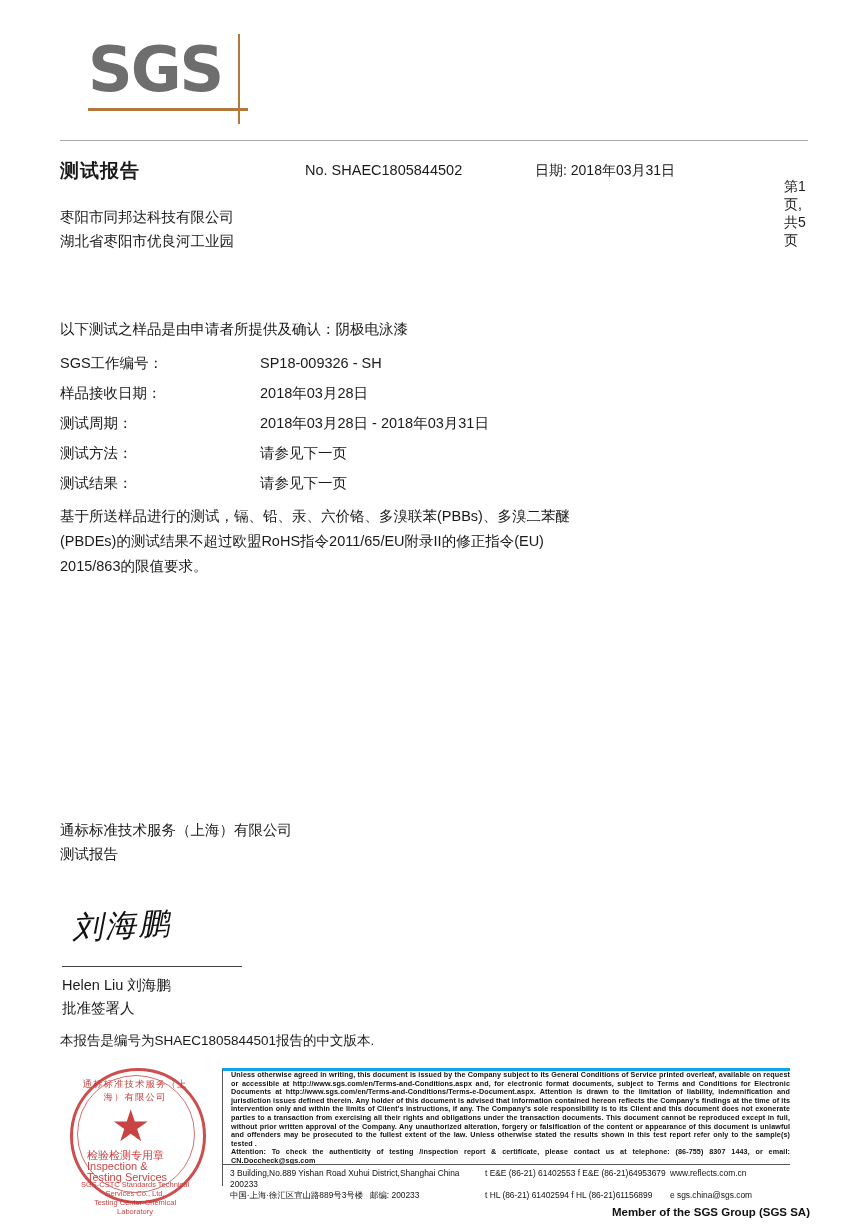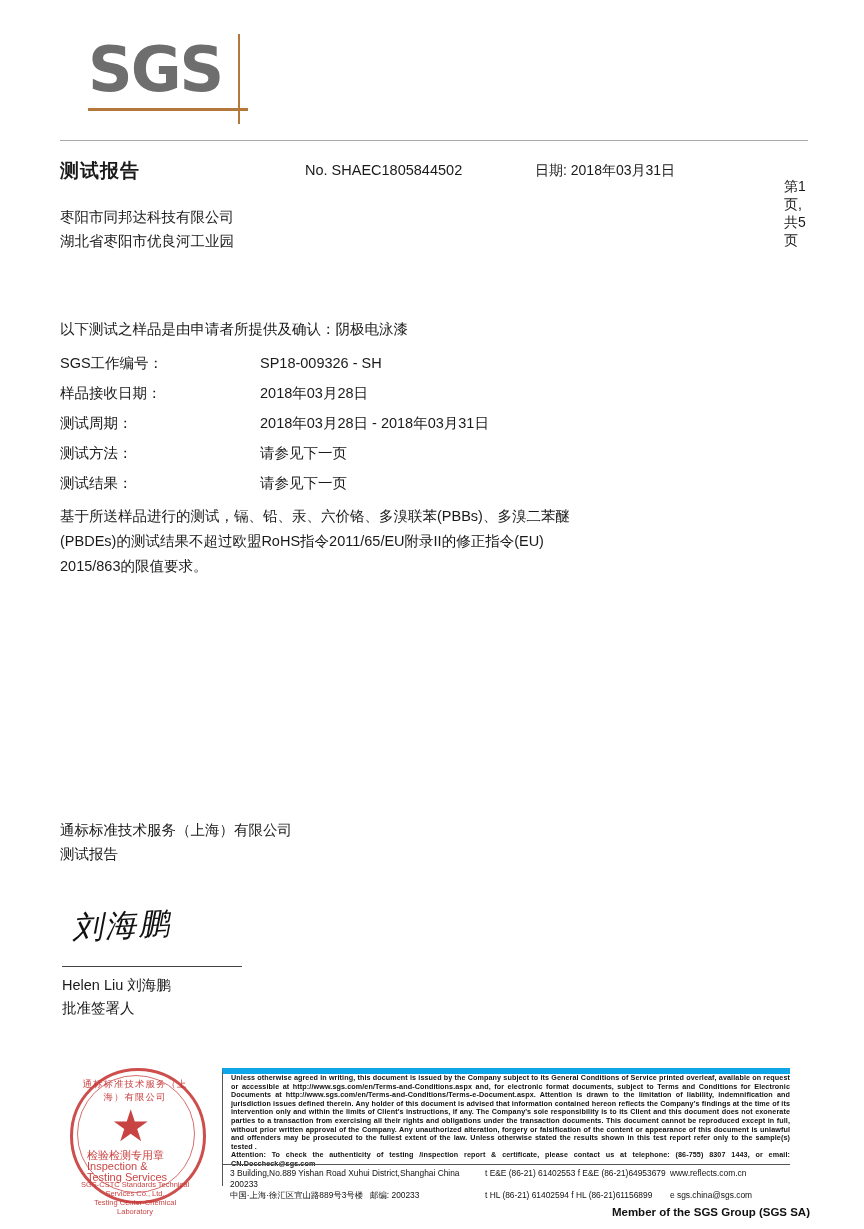--- a/index.html
+++ b/index.html
@@ -258,21 +258,21 @@
   }
 
   
   .footer-box {
     position: absolute;
     left: 222px;
     top: 1068px;
     width: 568px;
     height: 118px;
     border-left: 1px solid #555;
-    border-top: 6px solid #0ea5e9;
+    border-top: 3px solid #0ea5e9;
     padding-left: 8px;
     box-sizing: border-box;
   }
   .legal {
     font-size: 7.2px;
     line-height: 8.6px;
     color: #111;
     text-align: justify;
     font-weight: bold;
     letter-spacing: 0.1px;
@@ -367,20 +367,21 @@
     <div>通标标准技术服务（上海）有限公司</div>
     <div>测试报告</div>
   </div>
   <div class="sig-script">刘海鹏</div>
   <div class="sig-rule"></div>
   <div class="sig-name">
     <div>Helen Liu  刘海鹏</div>
     <div>批准签署人</div>
   </div>
 
+  <div class="note-line">本报告是编号为SHAEC1805844501报告的中文版本.</div>
 
   <div class="stamp">
     <div class="stamp-ring"></div>
     <div class="stamp-ring2"></div>
     <div class="stamp-top">通标标准技术服务（上海）有限公司</div>
     <div class="stamp-star">
         <span>★</span>
       </div>
     <div class="stamp-mid">
       <div>检验检测专用章</div>

